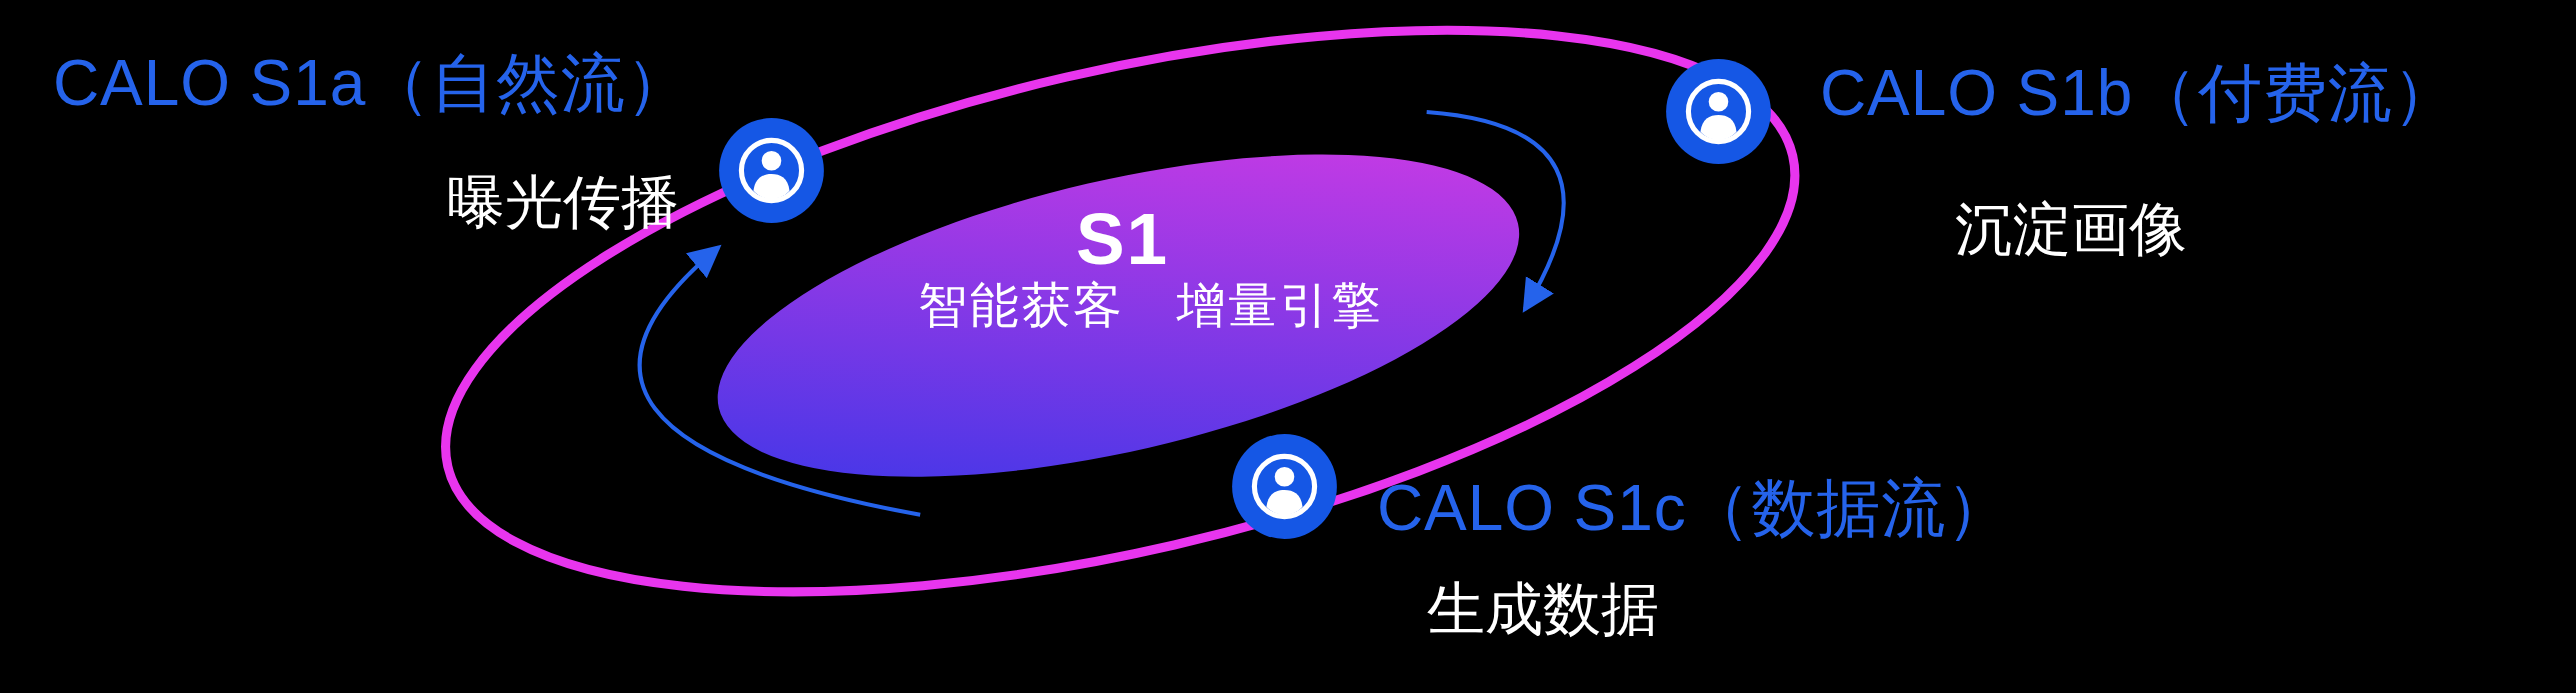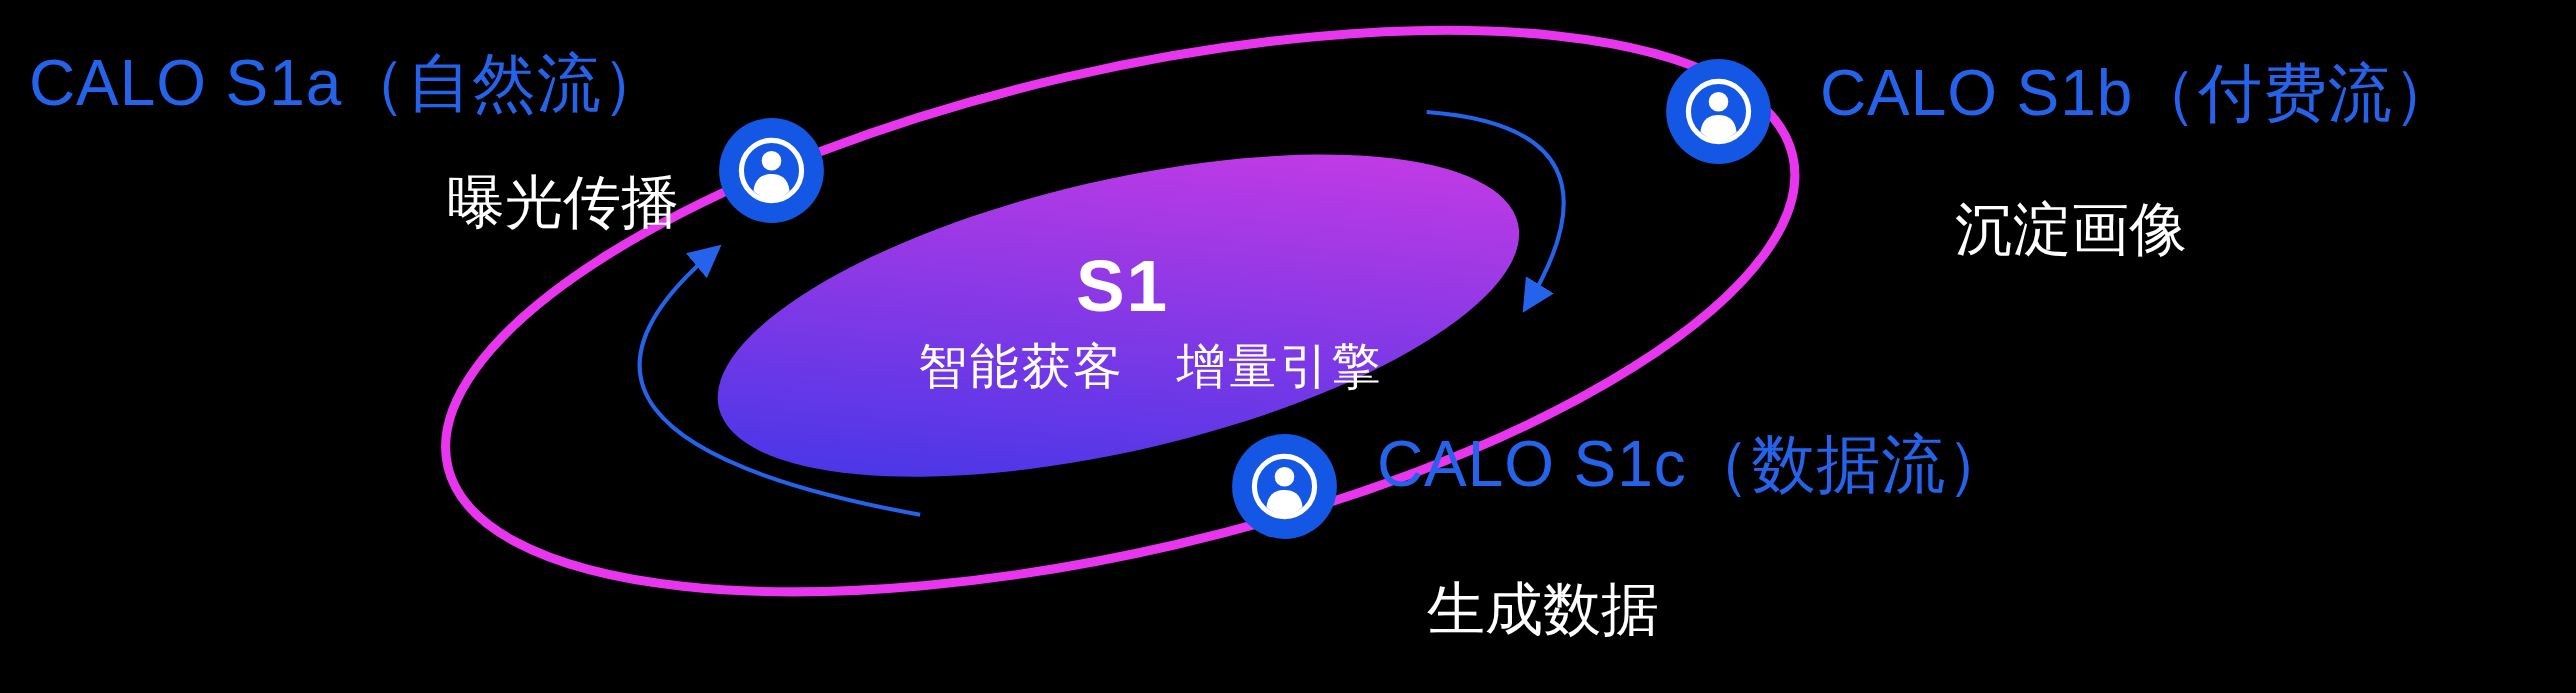--- a/index.html
+++ b/index.html
@@ -33,33 +33,33 @@
   .badge { position: absolute; width: 107px; height: 107px; }
   .badge svg { display: block; width: 100%; height: 100%; }
   .core-text {
     position: absolute;
     left: 918px;
     top: 202px;
     width: 409px;
     text-align: center;
     color: #FFFFFF;
   }
-  .core-title { font-size: 73px; font-weight: 600; letter-spacing: 1.8px; line-height: 1; margin-top: 47px; }
-  .core-sub { margin-top: 20px; font-size: 49px; font-weight: 500; letter-spacing: 2.7px; line-height: 1; white-space: nowrap; }
+  .core-title { font-size: 73px; font-weight: 600; letter-spacing: 1.8px; line-height: 1; }
+  .core-sub { margin-top: 6px; font-size: 49px; font-weight: 500; letter-spacing: 2.7px; line-height: 1; white-space: nowrap; }
 
   
-  #title-a { left: 29px;   top: 51px; text-align: right;  }
+  #title-a { left: 53px;   top: 51px; text-align: right;  }
   #sub-a   { left: 447px;  top: 173px; text-align: center; }
   #badge-a { left: 718px;  top: 117px; }
 
   #title-b { left: 1820px; top: 61px;  }
   #sub-b   { left: 1955px; top: 200px; }
   #badge-b { left: 1665px; top: 58px;  }
 
-  #title-c { left: 1377px; top: 432px; }
+  #title-c { left: 1377px; top: 476px; }
   #sub-c   { left: 1427px; top: 580px; }
   #badge-c { left: 1231px; top: 433px; }
 </style>
 </head>
 <body>
 
 <div class="stage">
 
   <svg class="art" width="2576" height="694" viewBox="0 0 2833 763">
     <defs>

